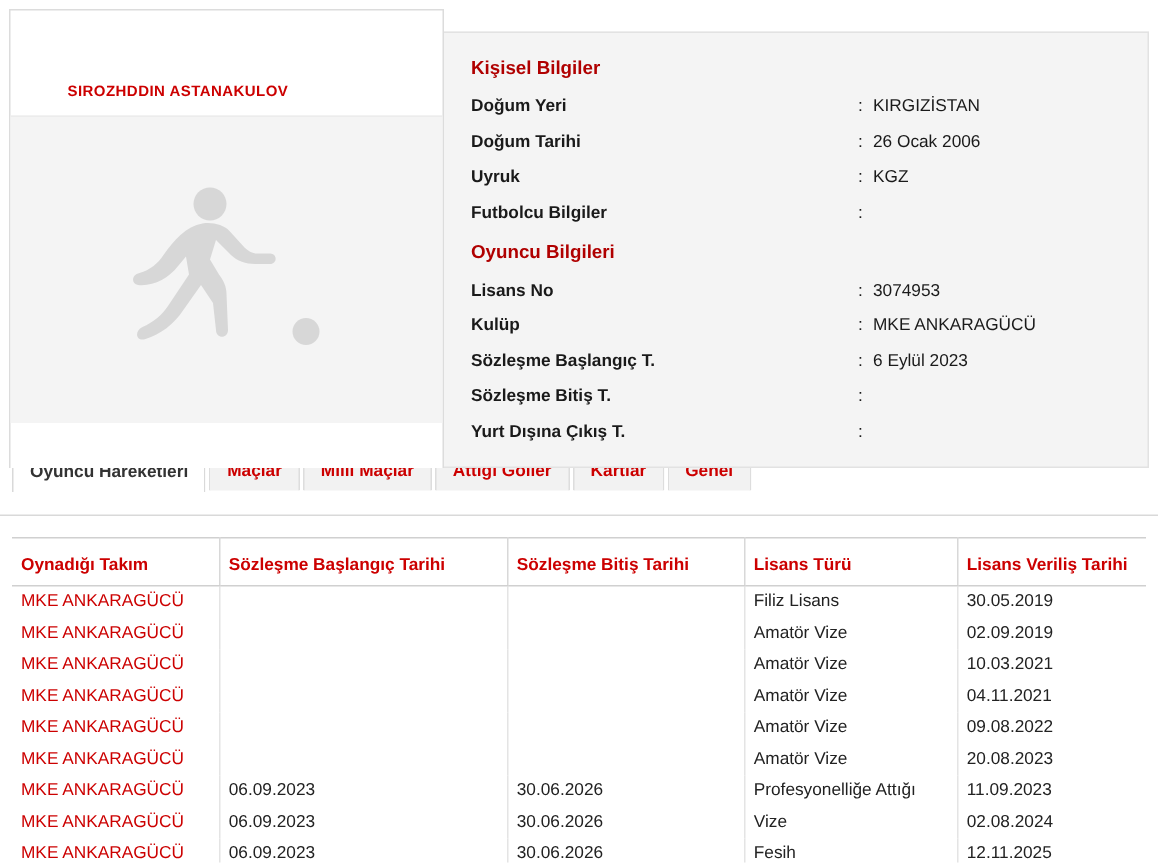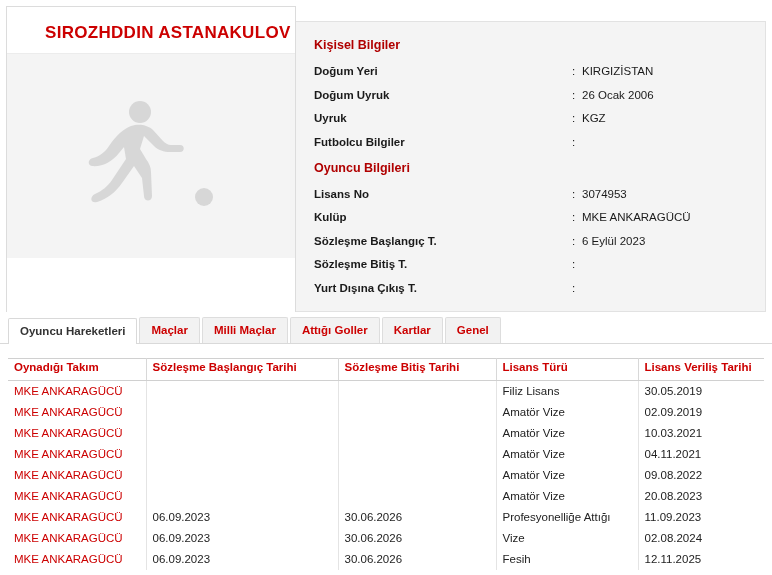--- a/index.html
+++ b/index.html
@@ -31,24 +31,25 @@
     border-top: 1px solid #dcdcdc;
     border-left: 1px solid #dcdcdc;
     border-right: 1px solid #dcdcdc;
     padding: 10px 0 0 0;
     position: relative;
     z-index: 2;
   }
   .player-name {
     color: #cc0000;
     font-weight: bold;
-    font-size: 17px;
+    font-size: 10px;
     letter-spacing: 0.3px;
     padding: 6px 0 0 38px;
     white-space: nowrap;
+    margin-top: 33px;
   }
   .silhouette-box {
     height: 205px;
     display: flex;
     align-items: center;
     justify-content: center;
     background: #f4f4f4;
     margin-top: 10px;
     border-top: 1px solid #ececec;
   }
@@ -87,21 +88,21 @@
   .info-value {
     color: #1a1a1a;
     flex: 1;
   }
 
   
   .tabs {
     display: flex;
     align-items: flex-end;
     gap: 2px;
-    padding: 12px 0 0 8px;
+    padding: 12px 0 16px 8px;
     border-bottom: 1px solid #d9d9d9;
     height: 32px;
   }
   .tab {
     font-size: 11.5px;
     font-weight: bold;
     color: #cc0000;
     padding: 6px 11px 7px 11px;
     background: #f2f2f2;
     border: 1px solid #dddddd;
@@ -125,21 +126,21 @@
   table {
     width: 100%;
     border-collapse: collapse;
     font-size: 11.5px;
   }
   thead th {
     text-align: left;
     color: #cc0000;
     font-weight: bold;
     font-size: 11.5px;
-    padding: 2px 6px 7px 6px;
+    padding: 12px 6px 7px 6px;
     border-top: 1px solid #d0d0d0;
     border-bottom: 1px solid #d0d0d0;
     border-right: 1px solid #d8d8d8;
     background: #ffffff;
     white-space: nowrap;
   }
   thead th:last-child { border-right: none; }
   tbody td {
     padding: 4px 6px 5px 6px;
     border-right: 1px solid #e4e4e4;
@@ -179,21 +180,21 @@
 
     <div class="info-card">
       <div class="section-title">Kişisel Bilgiler</div>
 
       <div class="info-row">
         <div class="info-label">Doğum Yeri</div>
         <div class="info-colon">:</div>
         <div class="info-value">KIRGIZİSTAN</div>
       </div>
       <div class="info-row">
-        <div class="info-label">Doğum Uyruk</div>
+        <div class="info-label">Doğum Tarihi</div>
         <div class="info-colon">:</div>
         <div class="info-value">26 Ocak 2006</div>
       </div>
       <div class="info-row">
         <div class="info-label">Uyruk</div>
         <div class="info-colon">:</div>
         <div class="info-value">KGZ</div>
       </div>
       <div class="info-row">
         <div class="info-label">Futbolcu Bilgiler</div>

